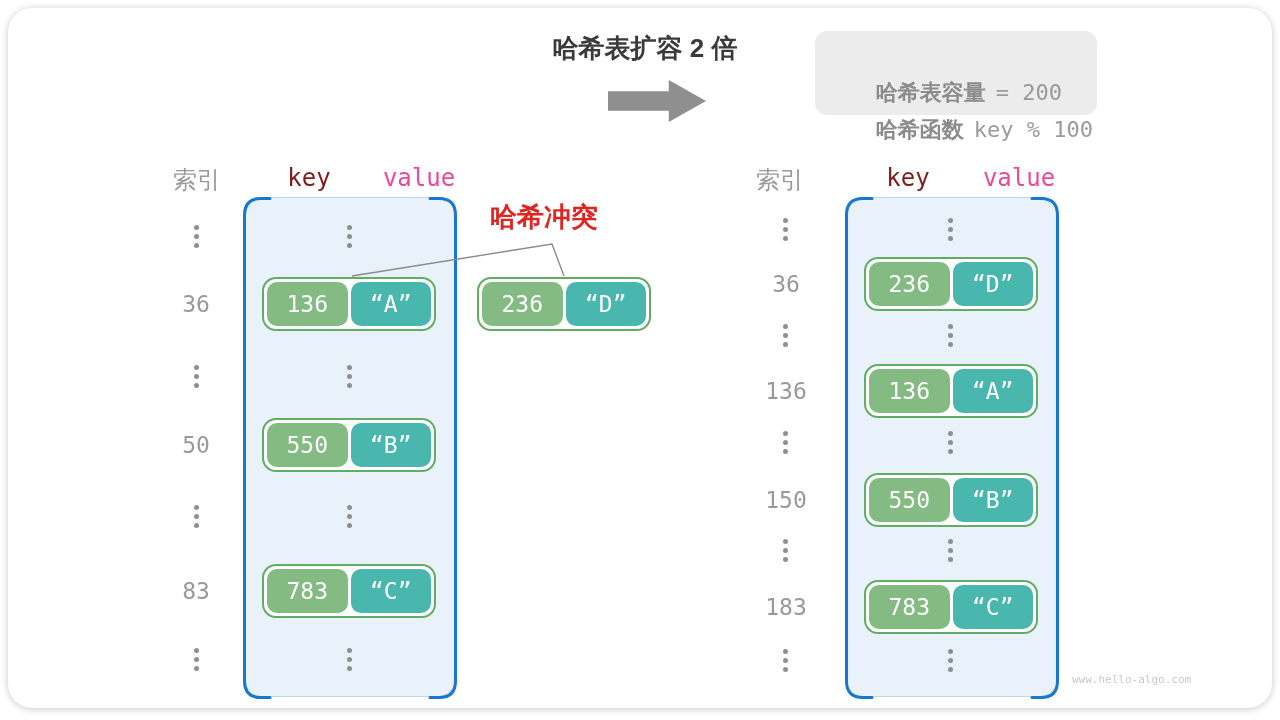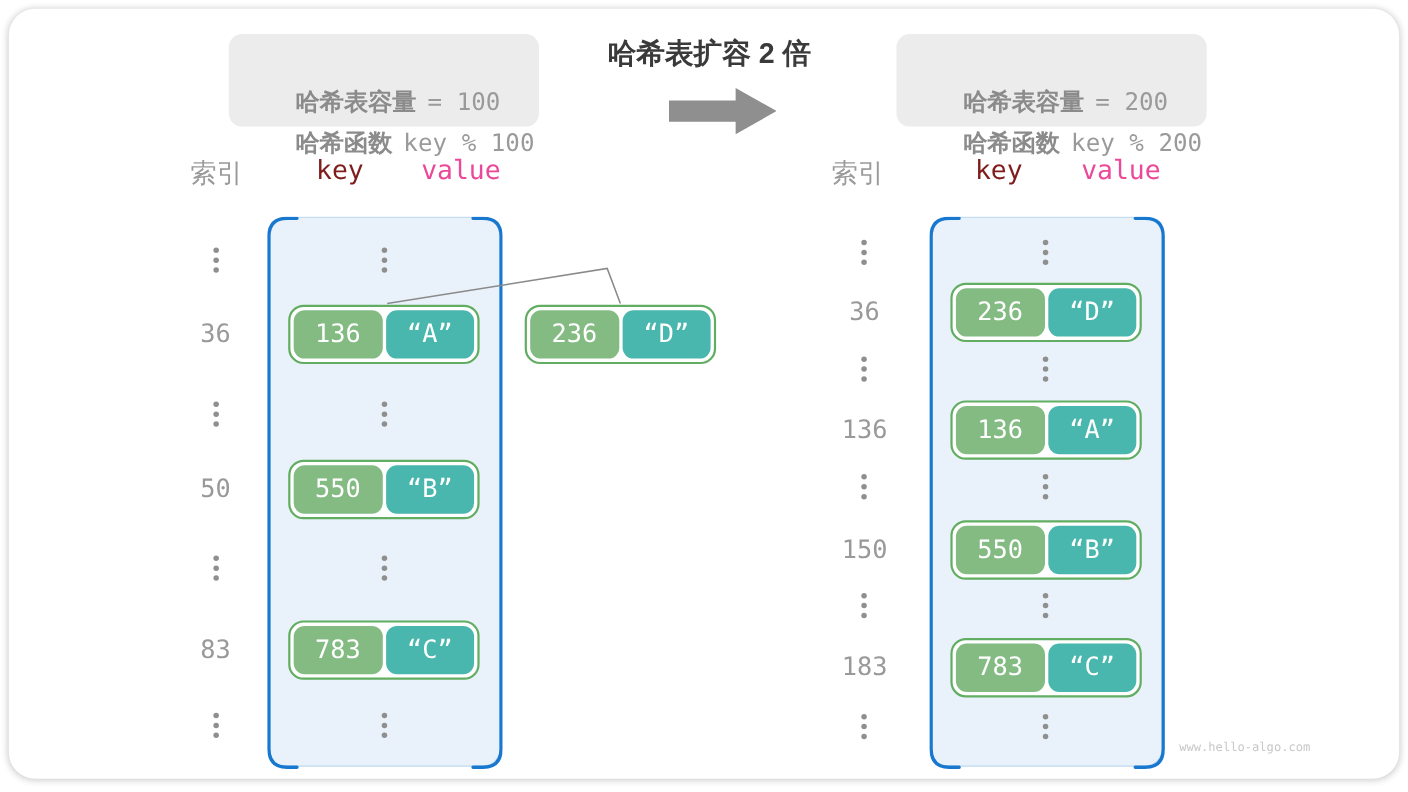--- a/index.html
+++ b/index.html
@@ -12,21 +12,21 @@
            padding:6px 0 0 24px;box-sizing:border-box;}
   .inforow{height:37px;line-height:37px;font-size:22px;white-space:pre;}
   .inforow .lbl{font-weight:bold;color:#8b8b8b;}
   .inforow .val{font-family:"DejaVu Sans Mono", monospace;color:#9a9a9a;margin-left:10px;}
   
   .title{position:absolute;left:540px;top:31px;width:210px;text-align:center;
          font-size:26px;font-weight:bold;color:#3a3a3a;}
   .arrow{position:absolute;left:608px;top:80px;width:98px;height:42px;background:#8f8f8f;
          clip-path:polygon(0 27%,62% 27%,62% 0,100% 50%,62% 100%,62% 73%,0 73%);}
   
-  .hdr{position:absolute;top:141px;width:80px;text-align:center;font-size:24px;}
+  .hdr{position:absolute;top:164px;width:80px;text-align:center;font-size:24px;}
   .hdr.cjk{color:#9a9a9a;}
   .hdr.mono{font-family:"DejaVu Sans Mono", monospace;}
   .hdr.key{color:#7f1d1d;}
   .hdr.val{color:#ec4899;margin-left:28px;}
   
   .bucket{position:absolute;width:212px;height:500px;background:#e9f2fa;border-radius:16px;
           border:1px solid rgba(24,120,207,0.22);box-sizing:border-box;}
   .bucket svg{position:absolute;left:-1px;top:-1px;}
   
   .pair{position:absolute;width:174px;height:54px;background:#ffffff;border:2px solid #61ad61;
@@ -48,35 +48,27 @@
   
   .watermark{position:absolute;left:1072px;top:673px;font-family:"DejaVu Sans Mono", monospace;
              font-size:11px;color:#c8c8c8;}
 </style>
 </head>
 <body>
 
 <div class="page">
   <div class="card"></div>
 
-  <div class="infobox" style="left:208px;top:31px;">
-    <div class="inforow">
-      <span class="lbl">哈希表容量</span><span class="val">= 100</span>
-    </div>
-    <div class="inforow">
-      <span class="lbl">哈希函数</span><span class="val">key % 100</span>
-    </div>
-  </div>
 
   <div class="infobox" style="left:815px;top:31px;">
     <div class="inforow">
       <span class="lbl">哈希表容量</span><span class="val">= 200</span>
     </div>
     <div class="inforow">
-      <span class="lbl">哈希函数</span><span class="val">key % 200</span>
+      <span class="lbl">哈希函数</span><span class="val">key % 100</span>
     </div>
   </div>
 
   <div class="title">哈希表扩容 2 倍</div>
   <div class="arrow"></div>
 
   <div class="hdr cjk" style="left:157px;">索引</div>
   <div class="hdr mono key" style="left:269px;">key</div>
   <div class="hdr mono val" style="left:351px;">value</div>
 
@@ -151,20 +143,21 @@
   </div>
   <div class="vdots" style="left:347px;top:648px;">
       <i></i>
       <i></i>
       <i></i>
     </div>
 
   <svg class="lines" width="1280" height="720" viewBox="0 0 1280 720">
     <path d="M352 276 L552 244 L564 276" fill="none" stroke="#8a8a8a" stroke-width="1.4"></path>
   </svg>
+  <div class="collision-label">哈希冲突</div>
   <div class="pair" style="left:477px;top:277px;">
     <div class="kbox">236</div>
     <div class="vbox">“D”</div>
   </div>
 
   <div class="vdots" style="left:783px;top:218px;">
       <i></i>
       <i></i>
       <i></i>
     </div>

